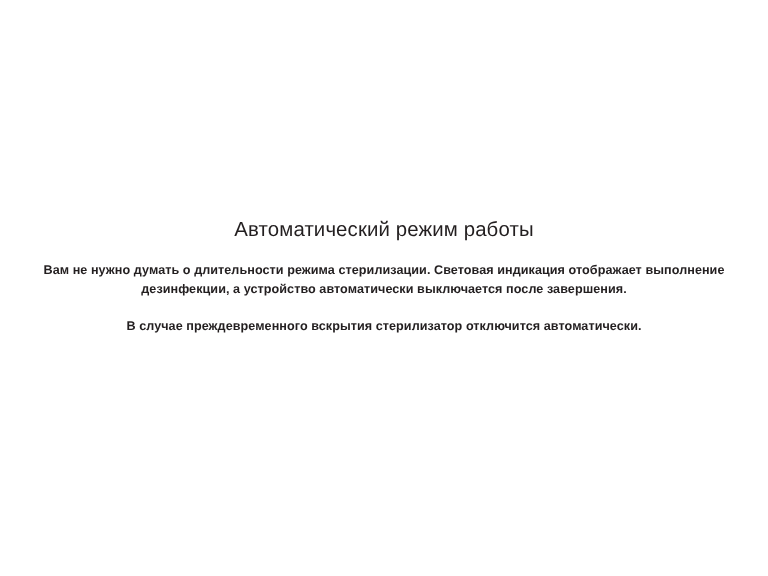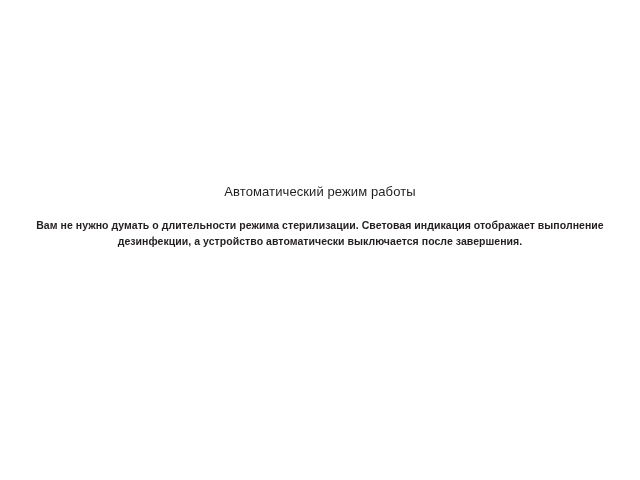--- a/index.html
+++ b/index.html
@@ -22,21 +22,21 @@
     box-sizing: border-box;
   }
   .content-block {
     position: absolute;
     left: 0;
     right: 0;
     top: 180px;
     text-align: center;
   }
   .slide-title {
-    font-size: 13px;
+    font-size: 17px;
     line-height: 24px;
     font-weight: 400;
     color: #231f20;
     margin: 0 0 14px 0;
     letter-spacing: 0.1px;
   }
   .body-paragraph {
     font-size: 10.5px;
     line-height: 15.5px;
     font-weight: 700;
@@ -53,14 +53,15 @@
   }
 </style>
 </head>
 <body>
 
 <div class="slide">
   <div class="content-block">
     <h1 class="slide-title">Автоматический режим работы</h1>
     <p class="body-paragraph first">Вам не нужно думать о длительности режима стерилизации. Световая индикация отображает выполнение дезинфекции, а устройство автоматически выключается после завершения.</p>
     <div class="paragraph-spacer"></div>
+    <p class="body-paragraph second">В случае преждевременного вскрытия стерилизатор отключится автоматически.</p>
   </div>
 </div>
 
 </body></html>

